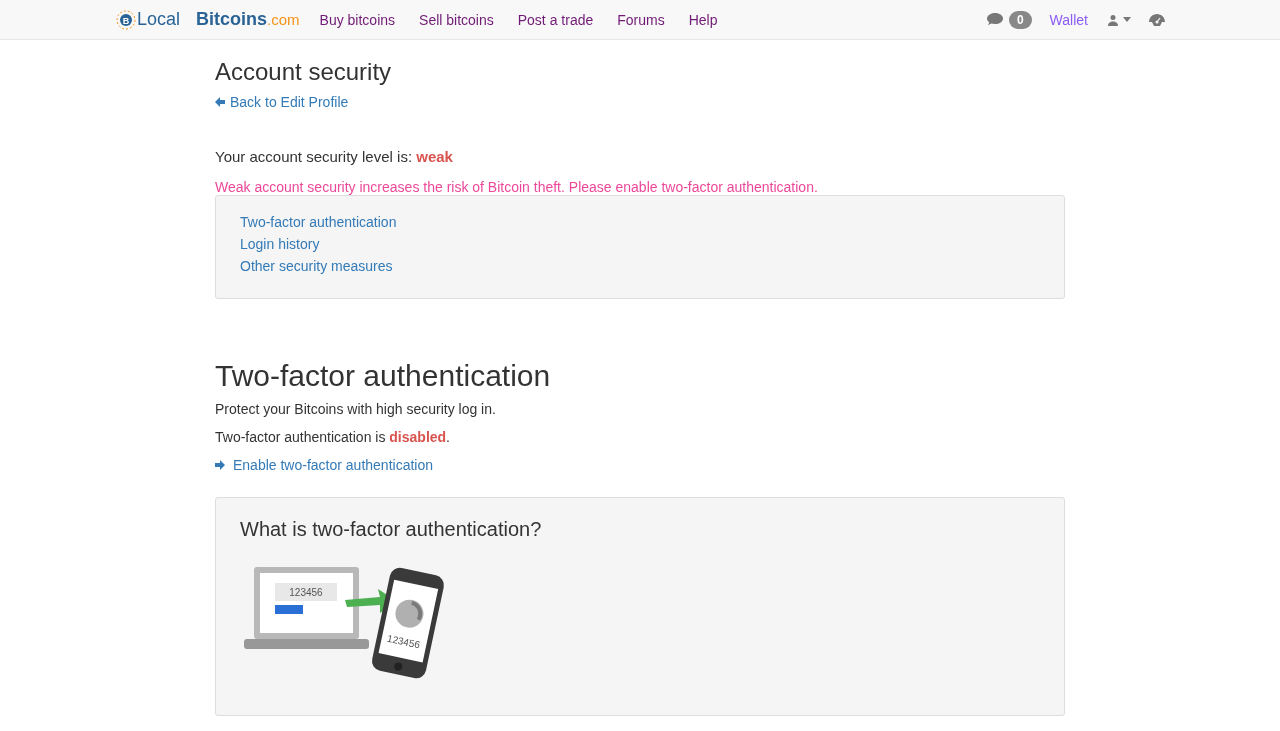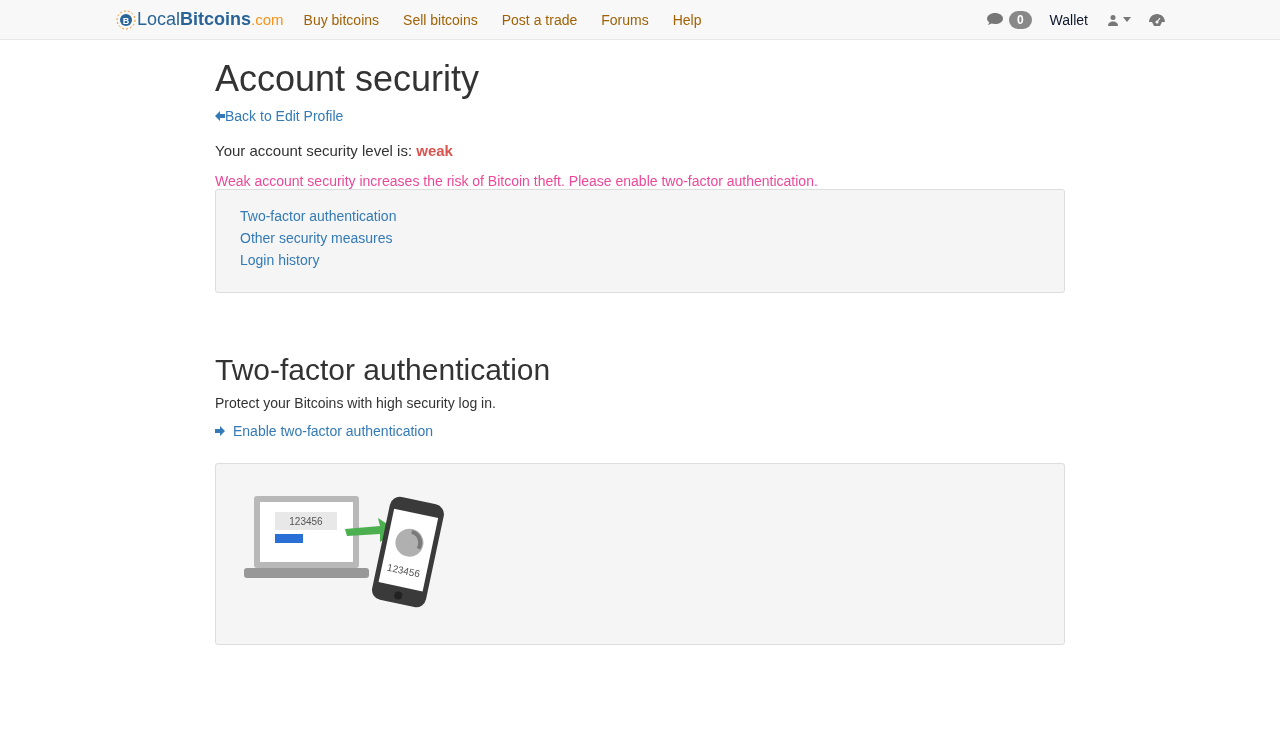--- a/index.html
+++ b/index.html
@@ -4,34 +4,34 @@
 <style>
 * { box-sizing: border-box; margin: 0; padding: 0; }
 body { font-family: "Helvetica Neue", Helvetica, Arial, sans-serif; font-size: 14px; color: #333; background: #fff; }
 a { color: #337ab7; text-decoration: none; }
 
 .navbar { background: #f8f8f8; border-bottom: 1px solid #e7e7e7; height: 40px; }
 .navbar-inner { max-width: 1070px; margin: 0 auto; display: flex; align-items: center; height: 100%; padding: 0 10px; }
 .logo { display: flex; align-items: center; margin-right: 20px; }
 .logo-text { font-size: 18px; font-weight: 500; }
 .logo-local { color: #2a6496; }
-.logo-bitcoins { color: #2a6496; font-weight: 600; }
+.logo-bitcoins { color: #2a6496; font-weight: 600; padding-left: 16px; }
 .logo-com { color: #f7931a; font-size: 15px; }
 .nav-links { display: flex; gap: 24px; }
-.nav-link { color: #a16207; font-size: 14px; }
+.nav-link { color: #701a75; font-size: 14px; }
 .nav-right { margin-left: auto; display: flex; align-items: center; gap: 18px; }
 .msg-badge { display: flex; align-items: center; gap: 5px; color: #777; }
 .badge { background: #888; color: #fff; border-radius: 10px; padding: 2px 8px; font-size: 12px; font-weight: 600; }
-.wallet-link { color: #0f172a; font-weight: 500; }
+.wallet-link { color: #8b5cf6; font-weight: 500; }
 .user-menu { color: #777; display: flex; align-items: center; gap: 3px; }
 .icon-dash { color: #777; }
 
 .container { max-width: 870px; margin: 0 auto; padding: 0 10px; }
-h1 { font-size: 36px; font-weight: 500; margin-top: 18px; margin-bottom: 8px; color: #333; }
-.back-link { display: inline-flex; align-items: center; margin-bottom: 8px; }
+h1 { font-size: 24px; font-weight: 500; margin-top: 18px; margin-bottom: 8px; color: #333; }
+.back-link { display: inline-flex; align-items: center; gap: 5px; margin-bottom: 28px; }
 .level-line { font-size: 15px; font-weight: 400; margin-top: 10px; margin-bottom: 14px; color: #333; }
 .level-weak { color: #d9534f; font-weight: 600; }
 .warn-text { font-size: 14px; color: #ec4899; }
 
 .panel { background: #f5f5f5; border: 1px solid #ddd; border-radius: 3px; padding: 18px 24px; margin-bottom: 60px; }
 .panel ul { list-style: none; }
 .panel li { margin-bottom: 6px; }
 
 h2 { font-size: 30px; font-weight: 500; margin-bottom: 8px; color: #333; }
 .sub-text { font-size: 14px; margin-bottom: 12px; }
@@ -108,36 +108,40 @@
   <div class="level-line">
     <span>Your account security level is:</span>
     <span class="level-weak">weak</span>
   </div>
 
   <p class="warn-text">Weak account security increases the risk of Bitcoin theft. Please enable two-factor authentication.</p>
 
   <div class="panel">
     <ul>
       <li><a href="#">Two-factor authentication</a></li>
+      <li><a href="#">Login history</a></li>
       <li><a href="#">Other security measures</a></li>
-      <li><a href="#">Login history</a></li>
     </ul>
   </div>
 
   <h2>Two-factor authentication</h2>
   <p class="sub-text">Protect your Bitcoins with high security log in.</p>
+  <p class="status-line">
+    <span>Two-factor authentication is </span><span class="disabled">disabled</span><span>.</span>
+  </p>
 
   <a class="enable-link" href="#">
     <svg width="10" height="10" viewBox="0 0 10 10">
       <path d="M5 0l5 5-5 5V7H0V3h5V0z" fill="#337ab7"></path>
     </svg>
     <span>Enable two-factor authentication</span>
   </a>
 
   <div class="info-panel">
+    <h3>What is two-factor authentication?</h3>
 
     <div class="illustration">
       <svg width="210" height="130" viewBox="0 0 210 130">
 
         <rect x="14" y="12" width="105" height="72" rx="3" fill="#b8b8b8"></rect>
         <rect x="20" y="18" width="93" height="60" fill="#fff"></rect>
         <rect x="4" y="84" width="125" height="10" rx="3" fill="#989898"></rect>
 
         <rect x="35" y="28" width="62" height="18" fill="#e8e8e8"></rect>
         <text x="66" y="41" text-anchor="middle" fill="#555" font-size="10" font-family="Arial">123456</text>

